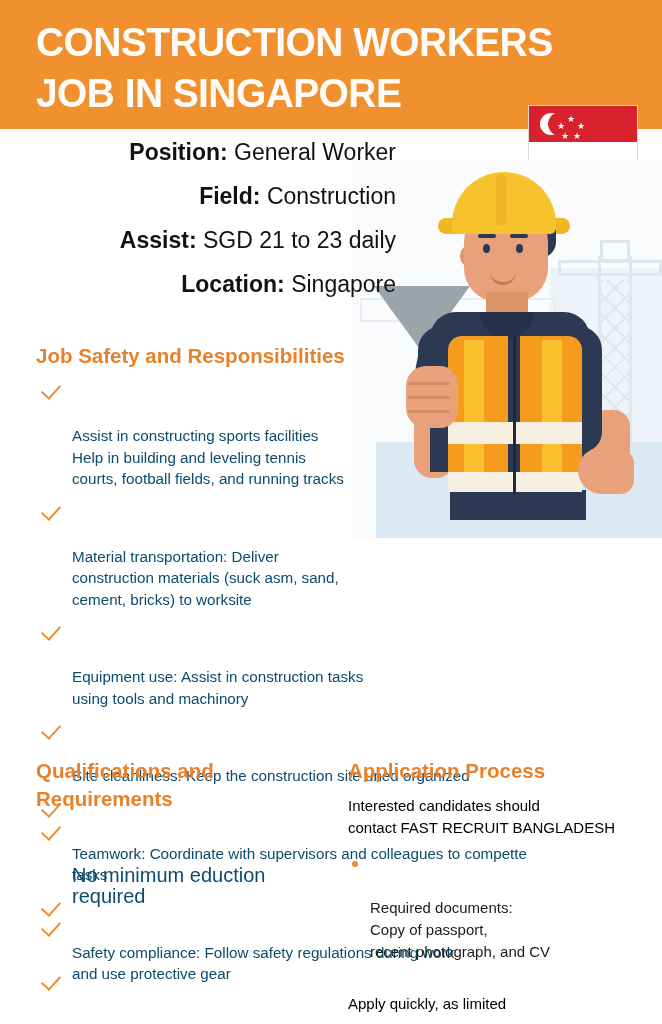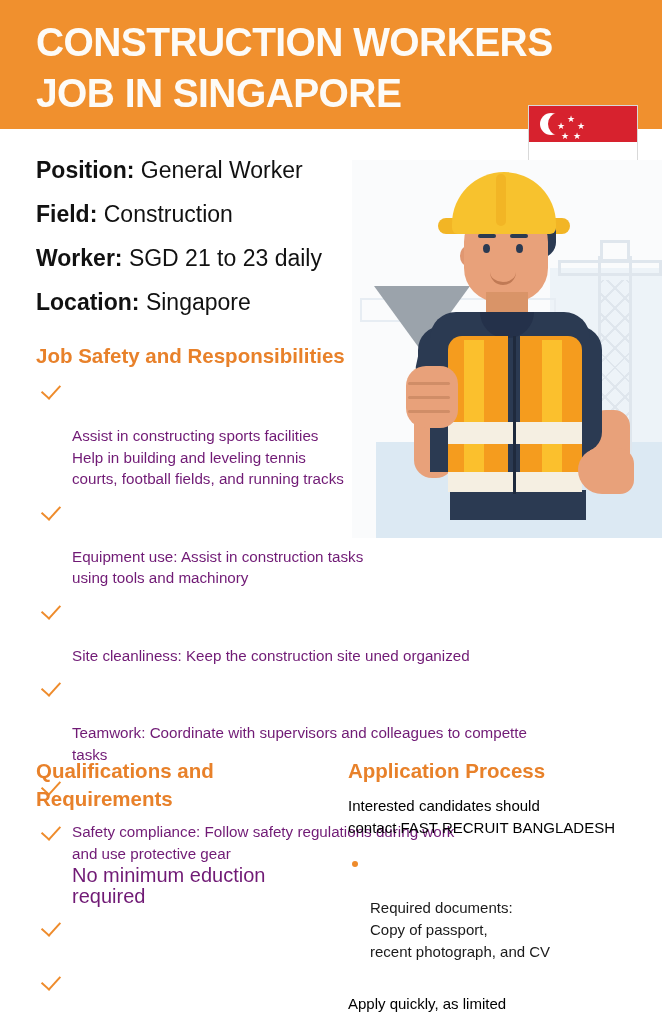--- a/index.html
+++ b/index.html
@@ -354,22 +354,23 @@
     position: absolute;
     left: 62px; top: 246px;
     width: 18px; height: 44px;
     background: #2B3A52;
     border-radius: 8px;
   }
 
   
   .facts {
     position: absolute;
-    left: 36px; top: 148px;
+    left: 36px; top: 130px;
     width: 360px;
+    text-align: right;
   }
   .fact-row {
     font-size: 23px;
     line-height: 44px;
     color: #111111;
     white-space: nowrap;
   }
   .fact-label { font-weight: bold; }
   .fact-value { font-weight: normal; }
 
@@ -388,21 +389,21 @@
     position: absolute;
     left: 36px; top: 382px;
     width: 596px;
   }
   .bullet {
     position: relative;
     padding-left: 36px;
     margin-bottom: 13px;
     font-size: 15.2px;
     line-height: 21.5px;
-    color: #701a75;
+    color: #0c4a6e;
     white-space: pre-line;
   }
   .check {
     position: absolute;
     left: 6px; top: 2px;
     width: 16px; height: 9px;
     border-left: 2.6px solid #EE8B2B;
     border-bottom: 2.6px solid #EE8B2B;
     transform: rotate(-48deg);
   }
@@ -529,36 +530,42 @@
   <div class="facts">
     <div class="fact-row">
       <span class="fact-label">Position:</span>
       <span class="fact-value">General Worker</span>
     </div>
     <div class="fact-row">
       <span class="fact-label">Field:</span>
       <span class="fact-value">Construction</span>
     </div>
     <div class="fact-row">
-      <span class="fact-label">Worker:</span>
+      <span class="fact-label">Assist:</span>
       <span class="fact-value">SGD 21 to 23 daily</span>
     </div>
     <div class="fact-row">
       <span class="fact-label">Location:</span>
       <span class="fact-value">Singapore</span>
     </div>
   </div>
 
   <div id="duties-heading" class="sec-heading">Job Safety and Responsibilities</div>
   <div class="duties-list">
     <div class="bullet">
       <span class="check"></span>
       <span>Assist in constructing sports facilities
 Help in building and leveling tennis
 courts, football fields, and running tracks</span>
+    </div>
+    <div class="bullet">
+      <span class="check"></span>
+      <span>Material transportation: Deliver
+construction materials (suck asm, sand,
+cement, bricks) to worksite</span>
     </div>
     <div class="bullet">
       <span class="check"></span>
       <span>Equipment use: Assist in construction tasks
 using tools and machinory</span>
     </div>
     <div class="bullet">
       <span class="check"></span>
       <span>Site cleanliness: Keep the construction site uned organized</span>
     </div>

